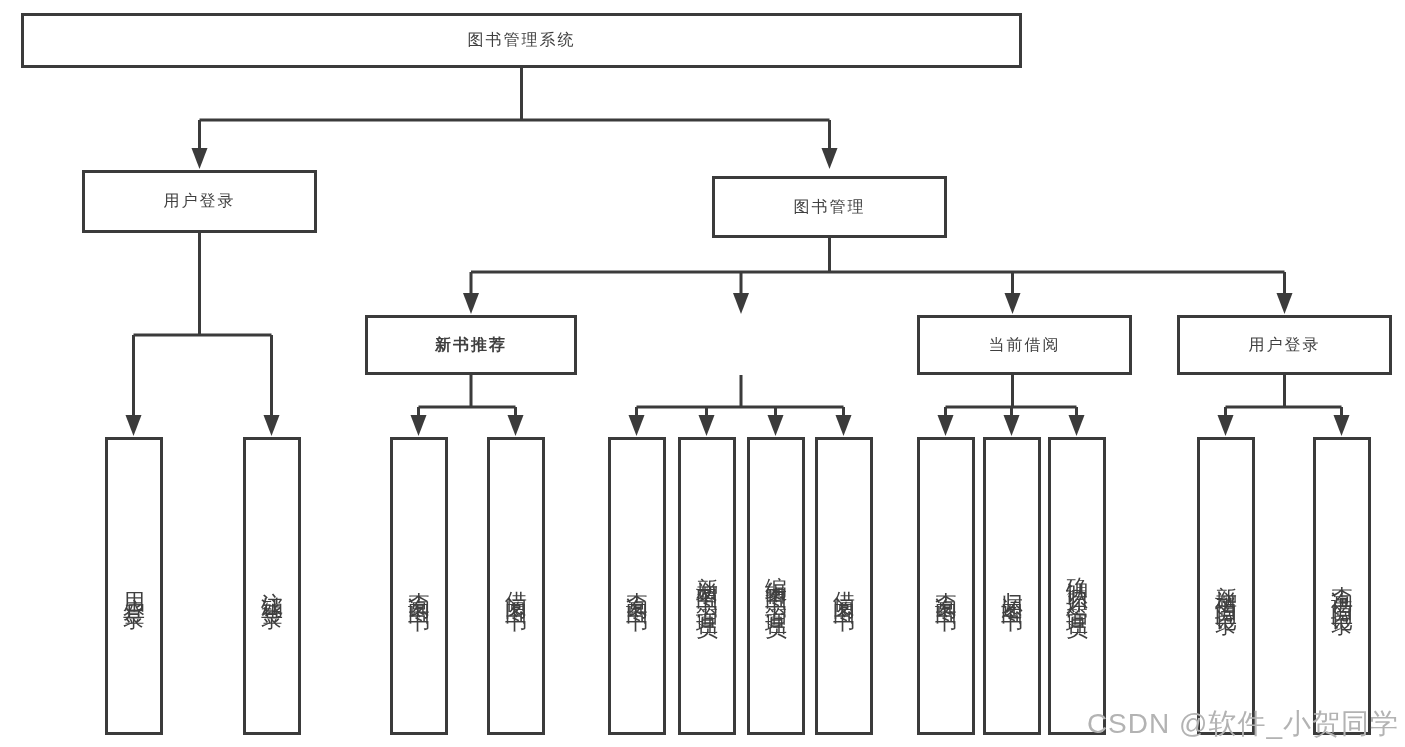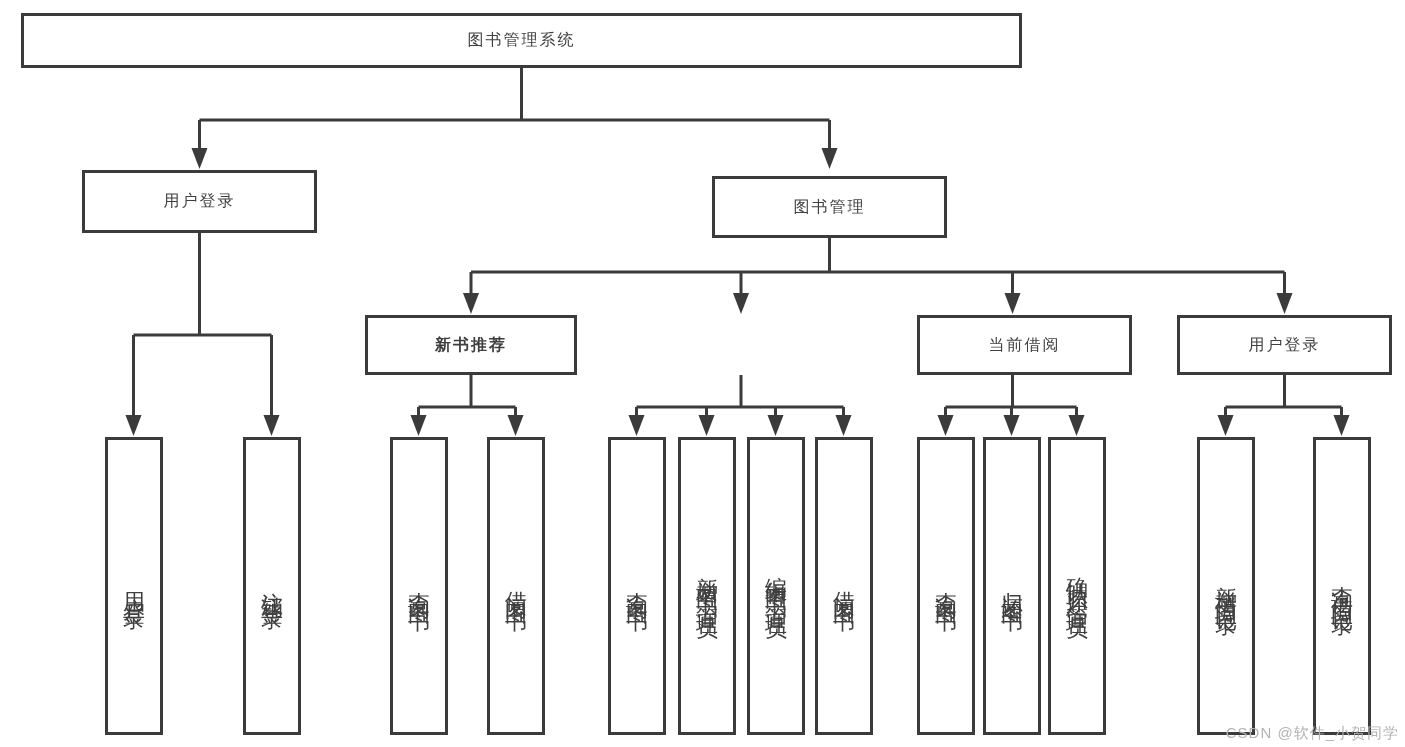--- a/index.html
+++ b/index.html
@@ -47,21 +47,21 @@
     writing-mode: vertical-rl;
     text-orientation: mixed;
     font-size: 22px;
     line-height: 1.1;
     letter-spacing: 6px;
   }
   .watermark {
     position: absolute;
     right: 6px;
     bottom: 4px;
-    font-size: 15px;
+    font-size: 28px;
     letter-spacing: 1px;
     color: var(--wm);
     z-index: 5;
     white-space: nowrap;
   }
 </style>
 </head>
 <body>
 
 <div class="canvas">

